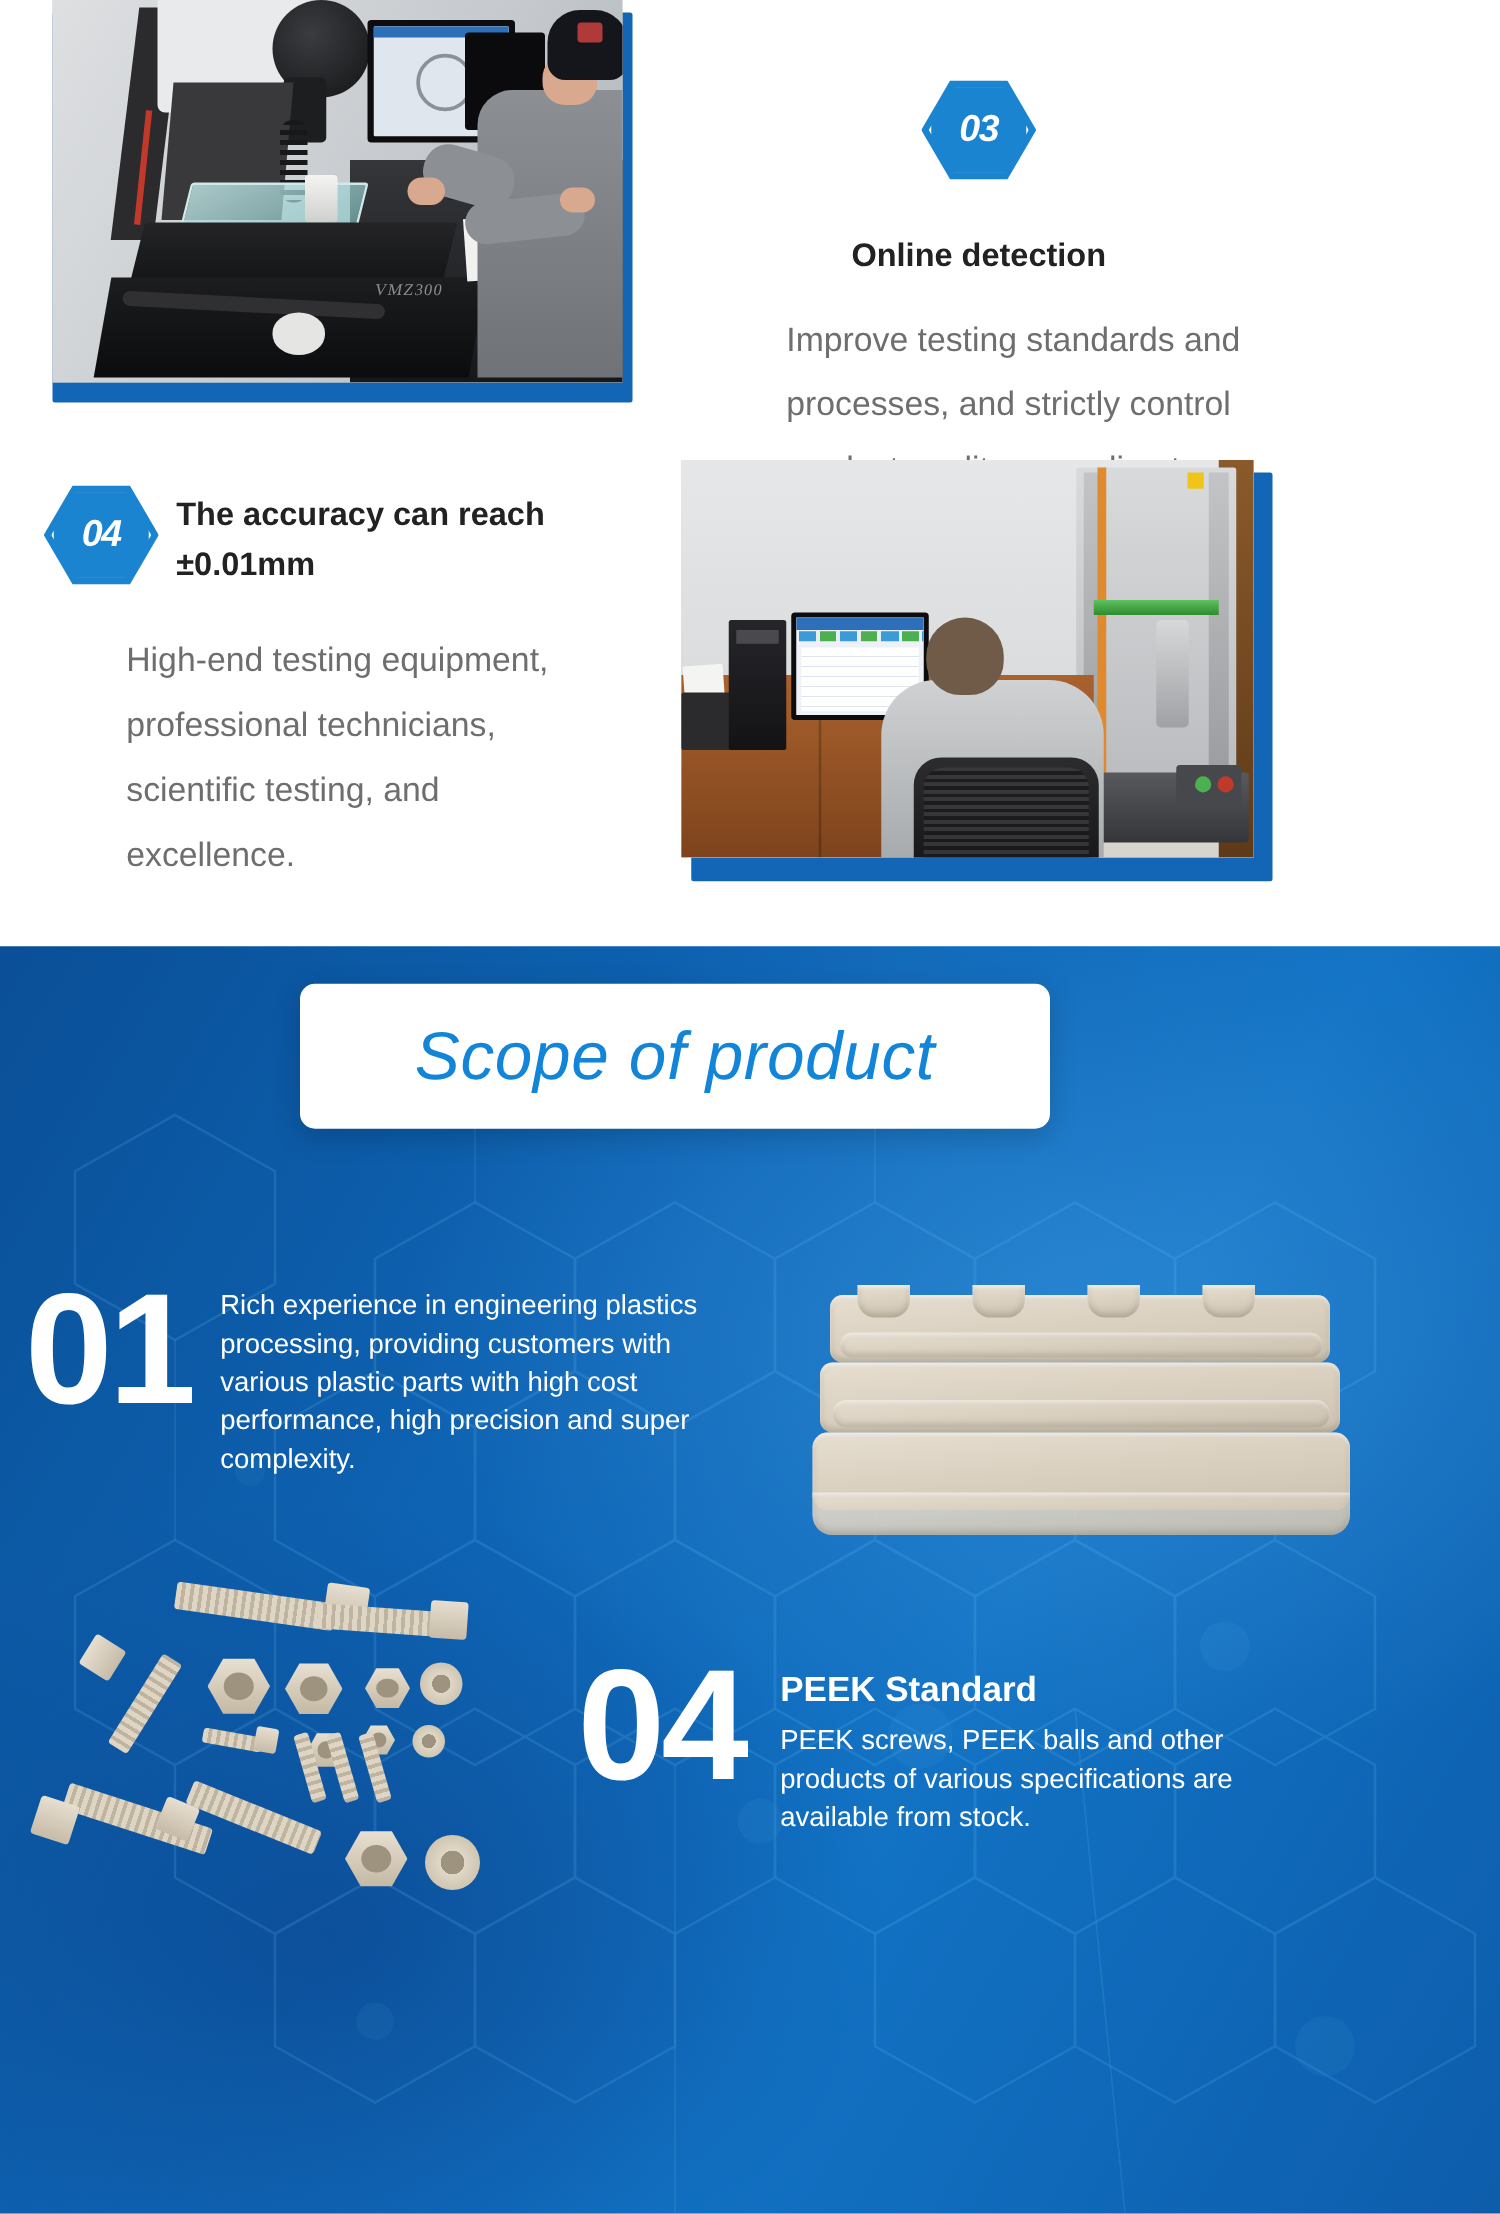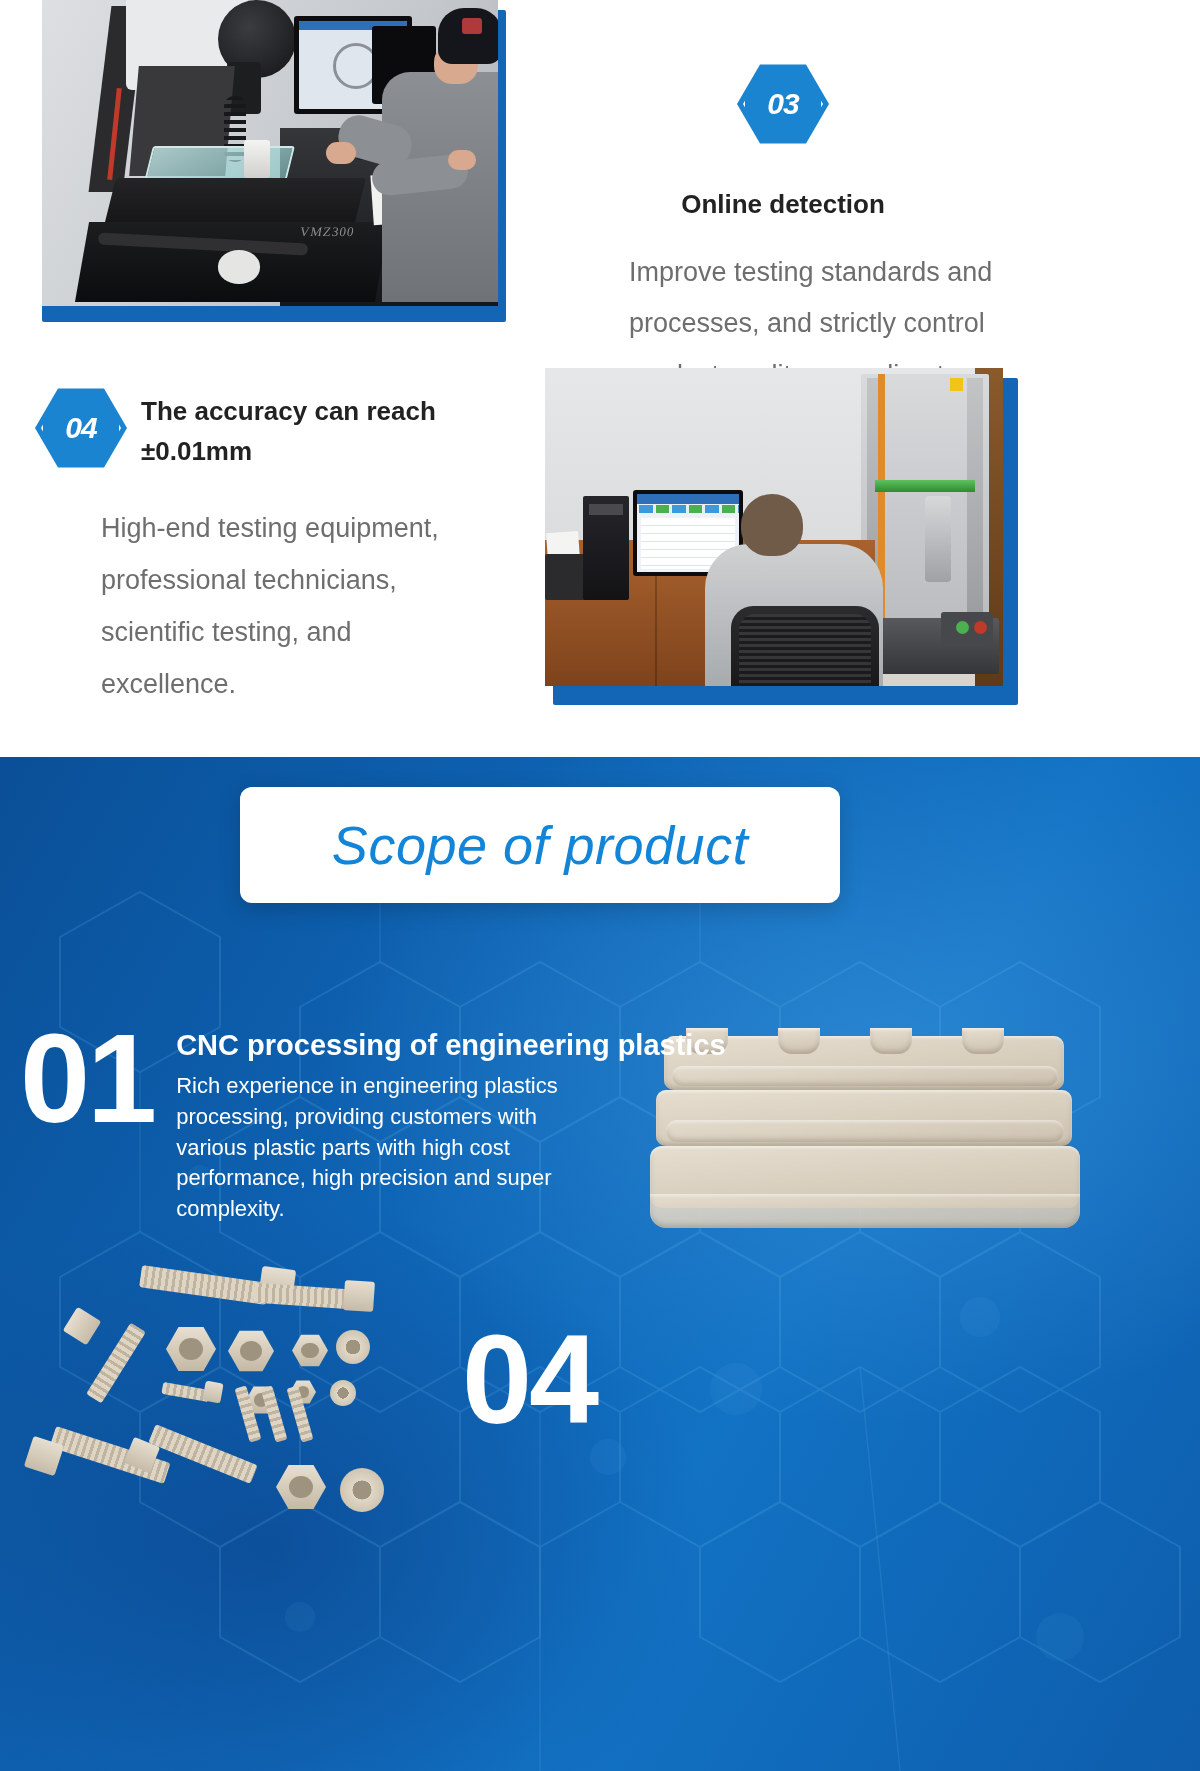--- a/index.html
+++ b/index.html
@@ -485,20 +485,23 @@
     <div class="shank" style="left:0;top:0;width:56px;height:12px;transform:rotate(74deg);"></div>
   </div>
   <div class="bolt" style="left:232px;top:140px;">
     <div class="shank" style="left:0;top:0;width:56px;height:12px;transform:rotate(74deg);"></div>
   </div>
 </div>
 
 <div class="svc" id="svc01">
   <div class="bignum">01</div>
   <div class="txt">
-    <h4>CNC processing of engineering plastics</h4>
     <p>Rich experience in engineering plastics processing, providing customers with various plastic parts with high cost performance, high precision and super complexity.</p>
   </div>
 </div>
 
 <div class="svc" id="svc02">
   <div class="bignum">04</div>
+  <div class="txt">
+    <h4>PEEK Standard</h4>
+    <p>PEEK screws, PEEK balls and other products of various specifications are available from stock.</p>
+  </div>
 </div>
 
 </body></html>

